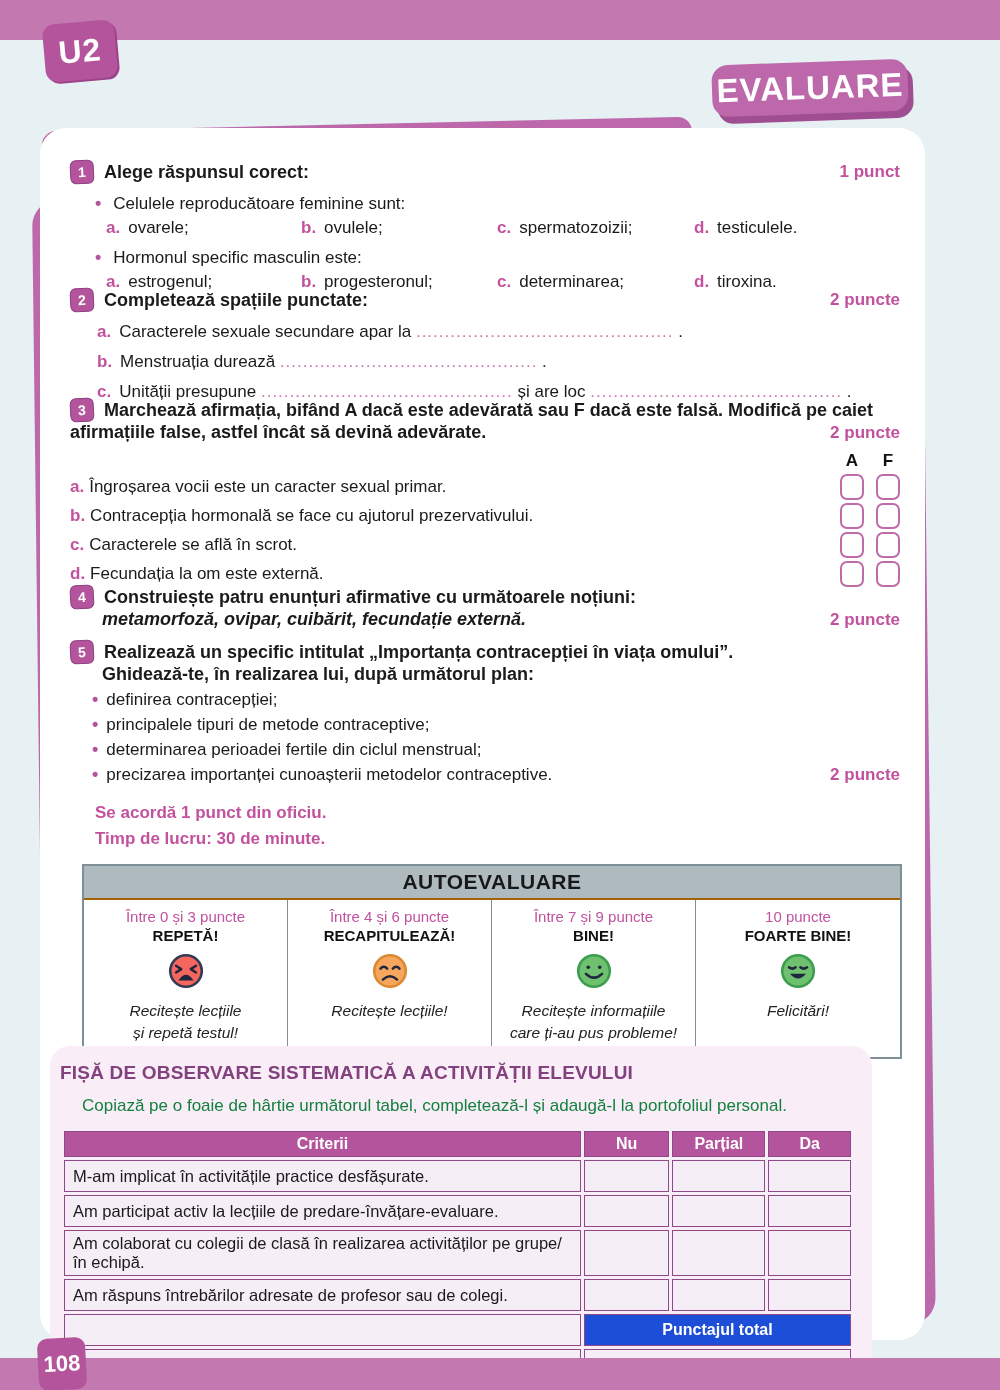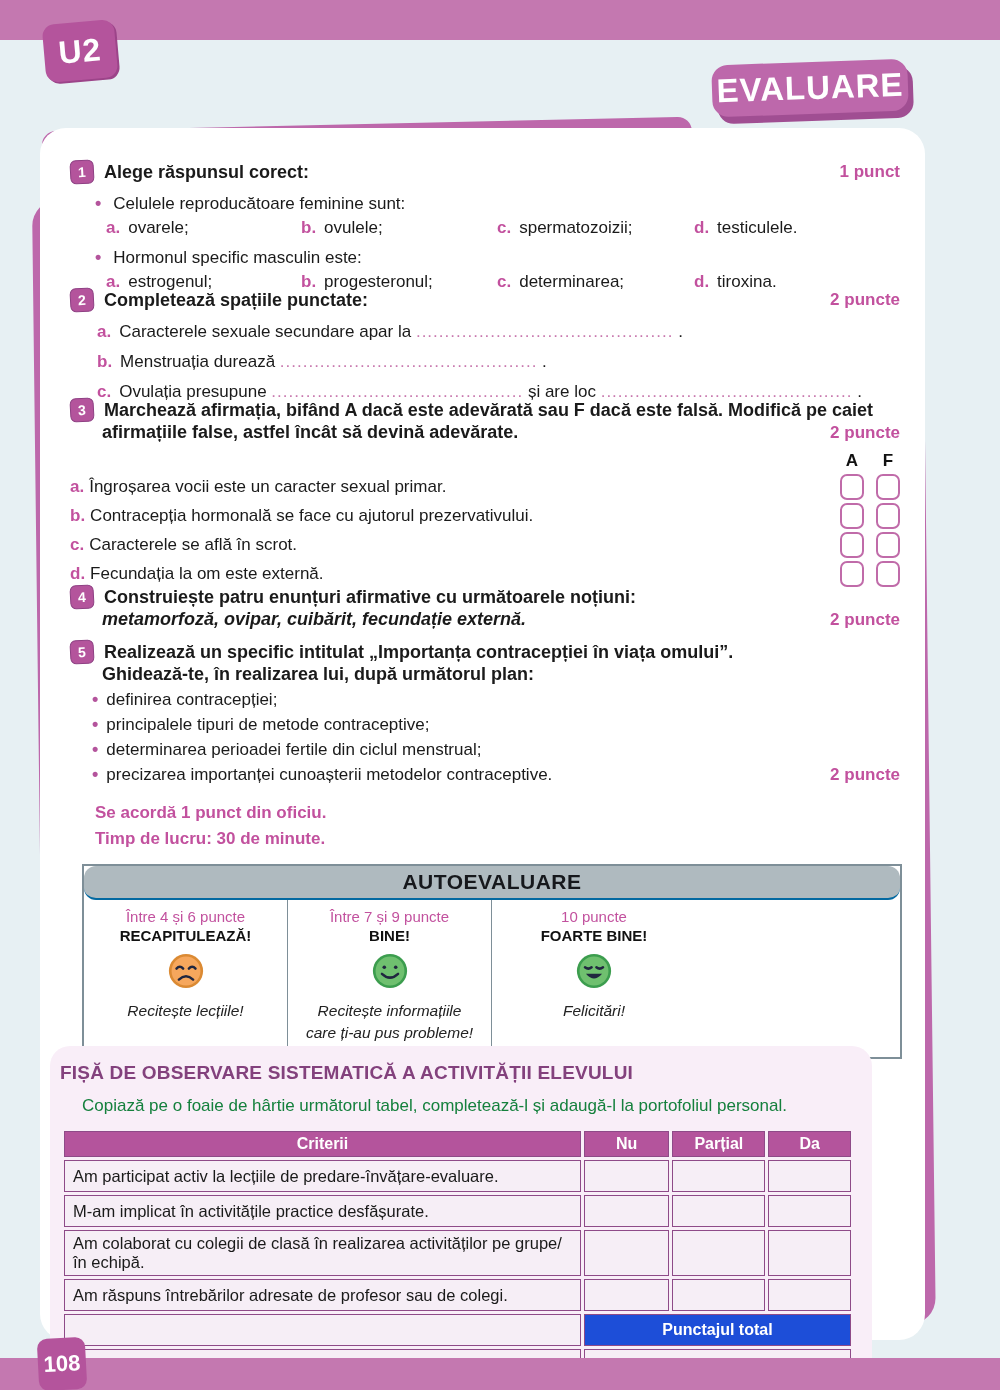--- a/index.html
+++ b/index.html
@@ -61,22 +61,22 @@
   .checkbox + .checkbox{margin-left:12px;}
 
   
   .plan-line{display:flex;align-items:center;gap:8px;margin:4px 0 0 22px;font-size:17px;color:#1a1a1a;}
 
   .notes{position:absolute;left:55px;font-size:17px;}
   .notes div{color:#c2519e;font-weight:bold;line-height:1.5;}
 
   
   .autoeval{position:absolute;left:42px;width:816px;border:2px solid #7e8f98;background:#fff;}
-  .ae-header{background:#afbabf;border-bottom:2px solid #0369a1;text-align:center;
-    font-weight:bold;font-size:21px;color:#16181c;padding:4px 0;letter-spacing:0.5px;border-radius:12px;}
+  .ae-header{background:#afbabf;border-bottom:2px solid #a16207;text-align:center;
+    font-weight:bold;font-size:21px;color:#16181c;padding:4px 0;letter-spacing:0.5px;}
   .ae-body{display:grid;grid-template-columns:1fr 1fr 1fr 1fr;}
   .ae-cell{border-right:1px solid #7e8f98;padding:8px 6px 12px;text-align:center;}
   .ae-cell:last-child{border-right:none;}
   .ae-range{color:#c2519e;font-size:15px;}
   .ae-verdict{font-weight:bold;font-size:15px;color:#111;margin-top:2px;}
   .ae-emoji{margin:8px auto 6px;width:38px;height:38px;}
   .ae-advice{font-style:italic;font-size:15.5px;color:#222;line-height:1.45;min-height:44px;}
 
   
   .fisa{position:absolute;left:10px;width:822px;background:#f9eef8;border-radius:20px;
@@ -135,30 +135,30 @@
         <span class="q-title">Completează spațiile punctate:</span>
         <span class="points">2 puncte</span>
       </div>
       <div class="fill-line">
         <span class="letter">a.</span><span>Caracterele sexuale secundare apar la </span><span class="dots">.............................................</span><span> .</span>
       </div>
       <div class="fill-line">
         <span class="letter">b.</span><span>Menstruația durează </span><span class="dots">.............................................</span><span> .</span>
       </div>
       <div class="fill-line">
-        <span class="letter">c.</span><span>Ovulația presupune </span><span class="dots">............................................</span><span> și are loc </span><span class="dots">............................................</span><span> .</span>
+        <span class="letter">c.</span><span>Unității presupune </span><span class="dots">............................................</span><span> și are loc </span><span class="dots">............................................</span><span> .</span>
       </div>
     </div>
 
     <div class="qblock" style="top:270px;">
       <div class="q-title-row">
         <span class="q-badge">3</span>
         <span class="q-title">Marchează afirmația, bifând A dacă este adevărată sau F dacă este falsă. Modifică pe caiet</span>
       </div>
-      <div class="q-title-row" style="margin-left:32px;justify-content:flex-end;">
+      <div class="q-title-row" style="justify-content:flex-end;">
         <span class="q-title">afirmațiile false, astfel încât să devină adevărate.</span>
         <span class="points">2 puncte</span>
       </div>
       <div class="tf-head">
         <span>A</span>
           <span>F</span>
       </div>
       <div class="tf-row">
         <span class="letter">a.</span>
         <span class="stmt">Îngroșarea vocii este un caracter sexual primar.</span>
@@ -224,20 +224,35 @@
     </div>
 
     <div class="notes" style="top:672px;">
       <div>Se acordă 1 punct din oficiu.</div>
       <div>Timp de lucru: 30 de minute.</div>
     </div>
 
     <div class="autoeval" style="top:736px;">
       <div class="ae-header">AUTOEVALUARE</div>
       <div class="ae-body">
+        <div class="ae-cell">
+          <div class="ae-range">Între 0 și 3 puncte</div>
+          <div class="ae-verdict">REPETĂ!</div>
+          <svg class="ae-emoji" viewBox="0 0 40 40">
+            <circle cx="20" cy="20" r="18" fill="#333a54"></circle>
+              <circle cx="20" cy="20" r="15.2" fill="#f4665e"></circle>
+            <path d="M9.5 14.5 L15 18 L9.5 21.5" fill="none" stroke="#20263f" stroke-width="2.6" stroke-linecap="round" stroke-linejoin="round"></path>
+            <path d="M30.5 14.5 L25 18 L30.5 21.5" fill="none" stroke="#20263f" stroke-width="2.6" stroke-linecap="round" stroke-linejoin="round"></path>
+            <path d="M12 30 Q20 18 28 30 Z" fill="#20263f"></path>
+          </svg>
+          <div class="ae-advice">
+            <div>Recitește lecțiile</div>
+              <div>și repetă testul!</div>
+          </div>
+        </div>
         <div class="ae-cell">
           <div class="ae-range">Între 4 și 6 puncte</div>
           <div class="ae-verdict">RECAPITULEAZĂ!</div>
           <svg class="ae-emoji" viewBox="0 0 40 40">
             <circle cx="20" cy="20" r="18" fill="#db8a33"></circle>
               <circle cx="20" cy="20" r="15.2" fill="#f6a75d"></circle>
             <path d="M10 17.5 Q13.5 13.5 17 17.5" fill="none" stroke="#20263f" stroke-width="2.6" stroke-linecap="round"></path>
             <path d="M23 17.5 Q26.5 13.5 30 17.5" fill="none" stroke="#20263f" stroke-width="2.6" stroke-linecap="round"></path>
             <path d="M12.5 29 Q20 22 27.5 29" fill="none" stroke="#20263f" stroke-width="2.6" stroke-linecap="round"></path>
           </svg>
@@ -284,27 +299,27 @@
       <div class="fisa-intro">Copiază pe o foaie de hârtie următorul tabel, completează-l și adaugă-l la portofoliul personal.</div>
       <table class="fisa-table">
         <tbody>
             <tr>
           <th class="col-crit">Criterii</th>
           <th class="col-nu">Nu</th>
           <th class="col-part">Parțial</th>
           <th class="col-da">Da</th>
         </tr>
         <tr>
+          <td>M-am implicat în activitățile practice desfășurate.</td>
+          <td></td>
+          <td></td>
+          <td></td>
+        </tr>
+        <tr>
           <td>Am participat activ la lecțiile de predare-învățare-evaluare.</td>
-          <td></td>
-          <td></td>
-          <td></td>
-        </tr>
-        <tr>
-          <td>M-am implicat în activitățile practice desfășurate.</td>
           <td></td>
           <td></td>
           <td></td>
         </tr>
         <tr>
           <td>Am colaborat cu colegii de clasă în realizarea activităților pe grupe/în echipă.</td>
           <td></td>
           <td></td>
           <td></td>
         </tr>

